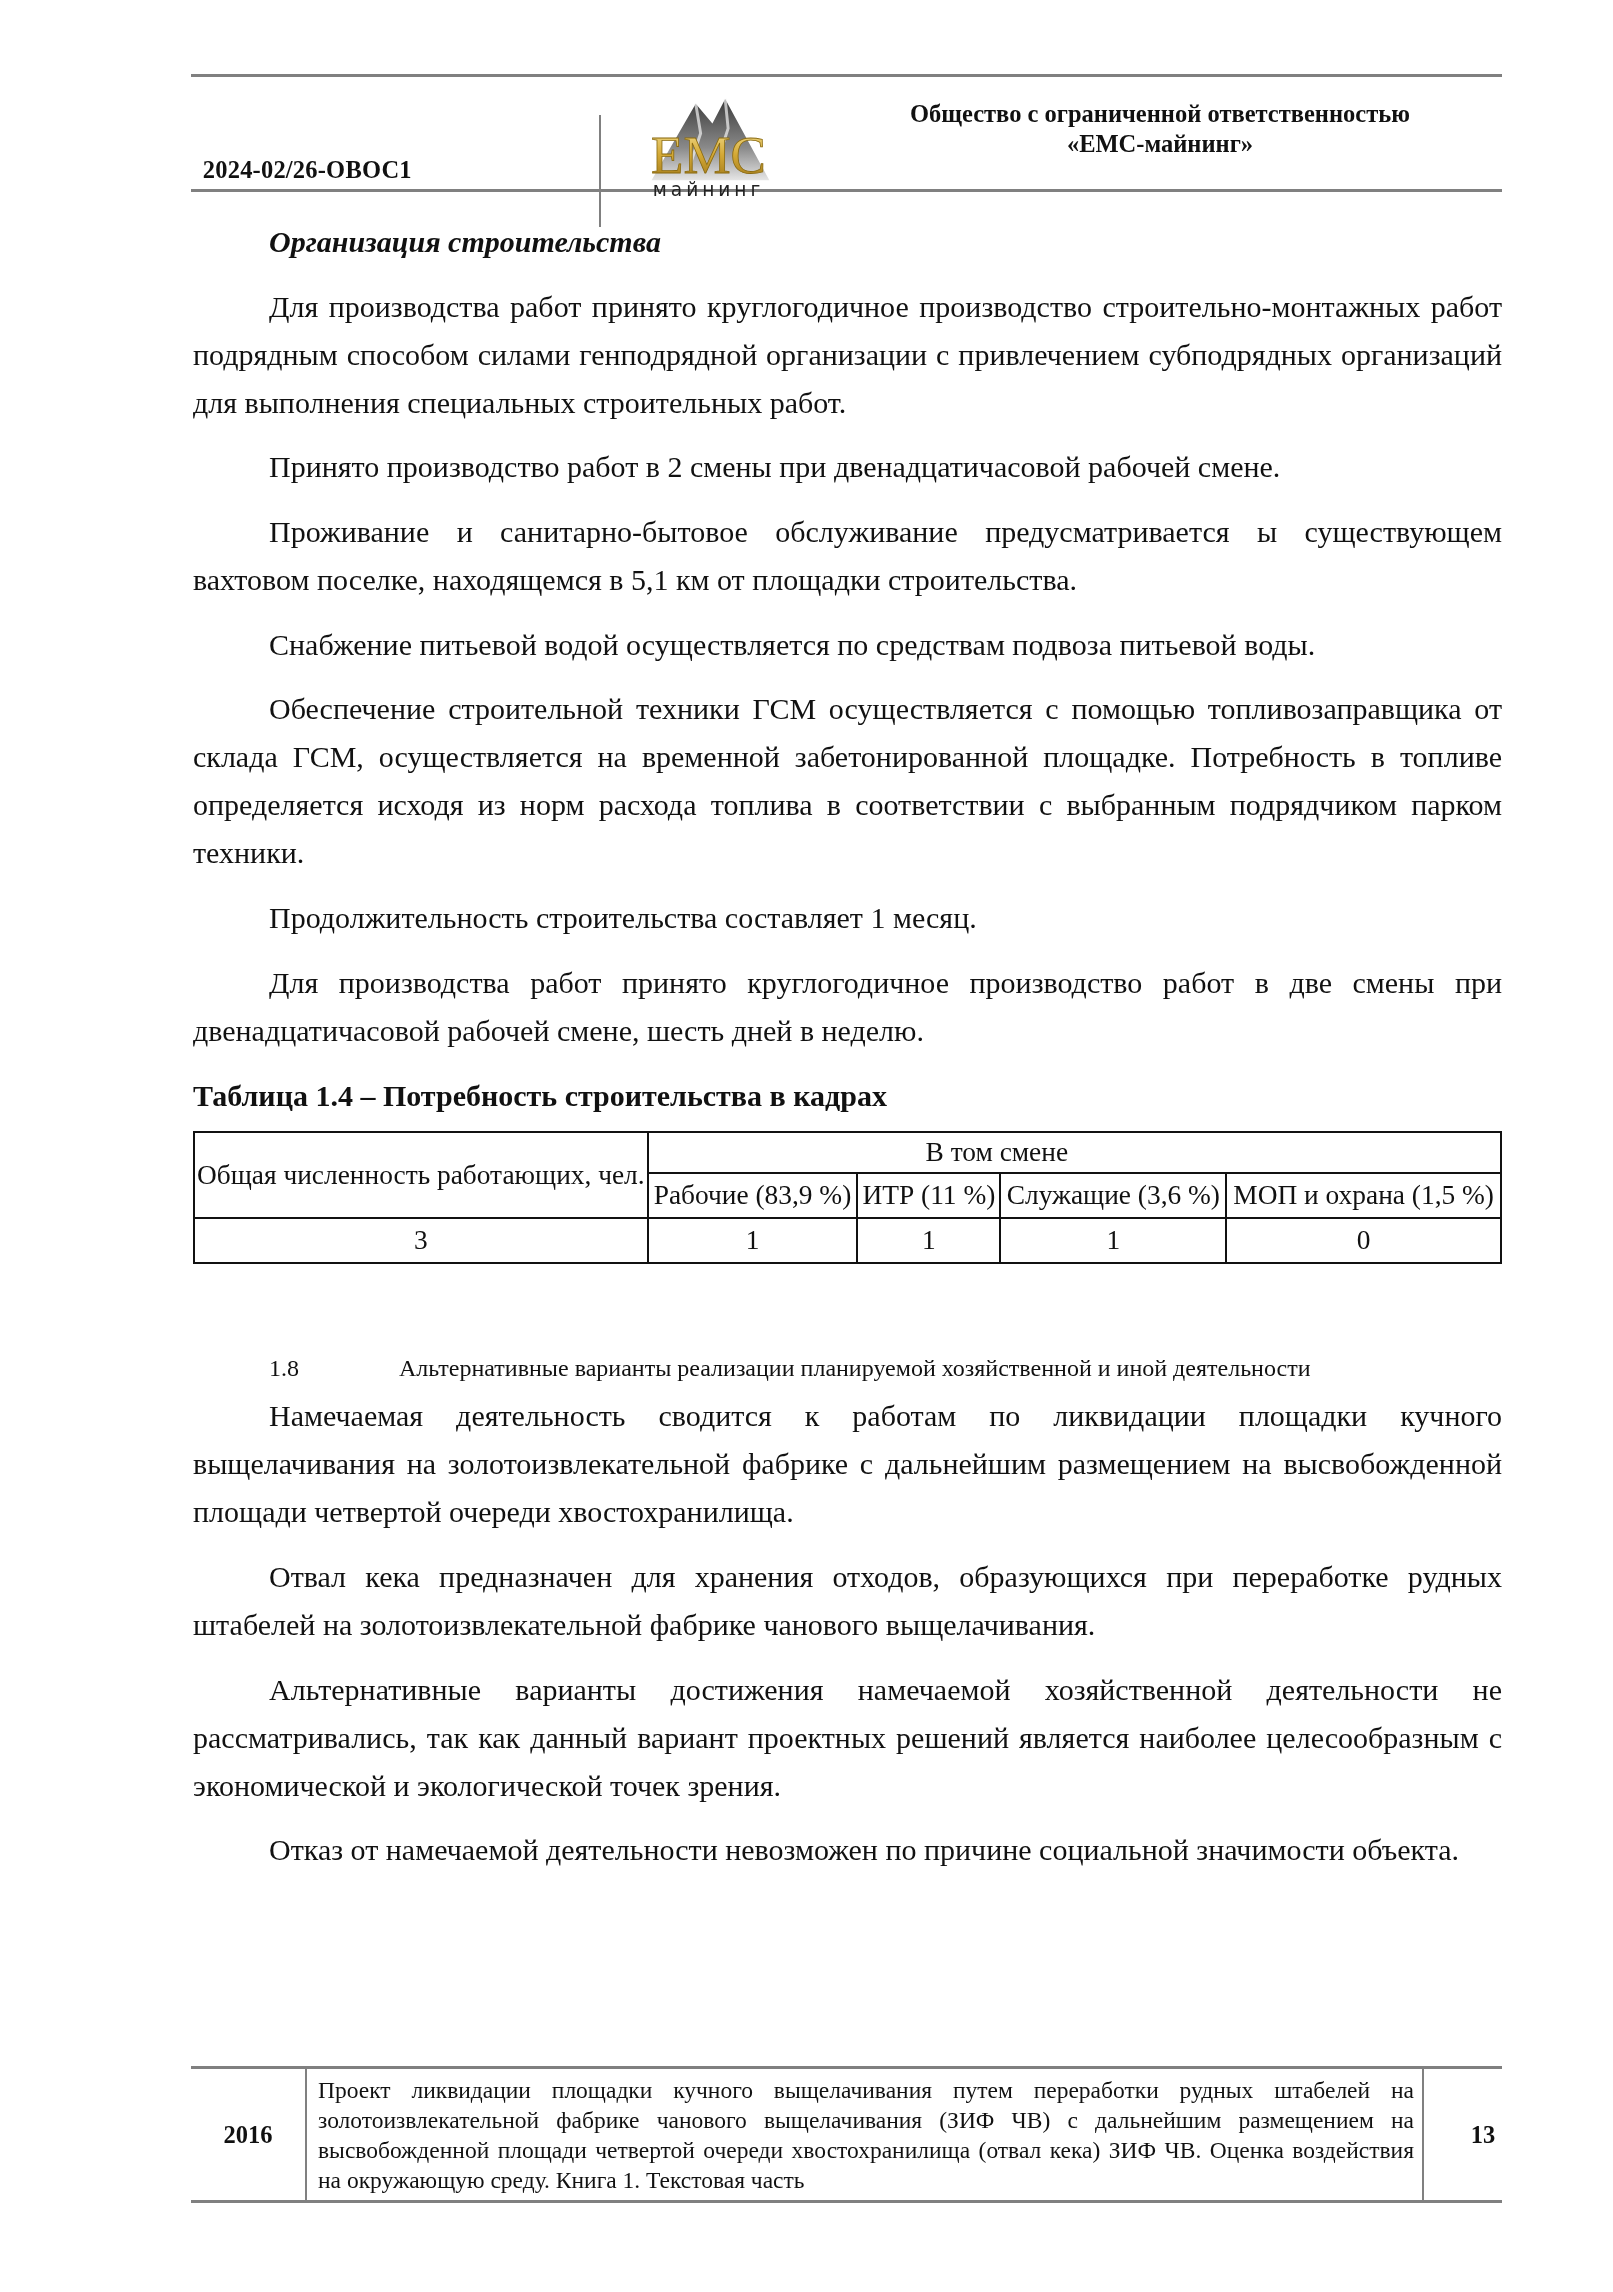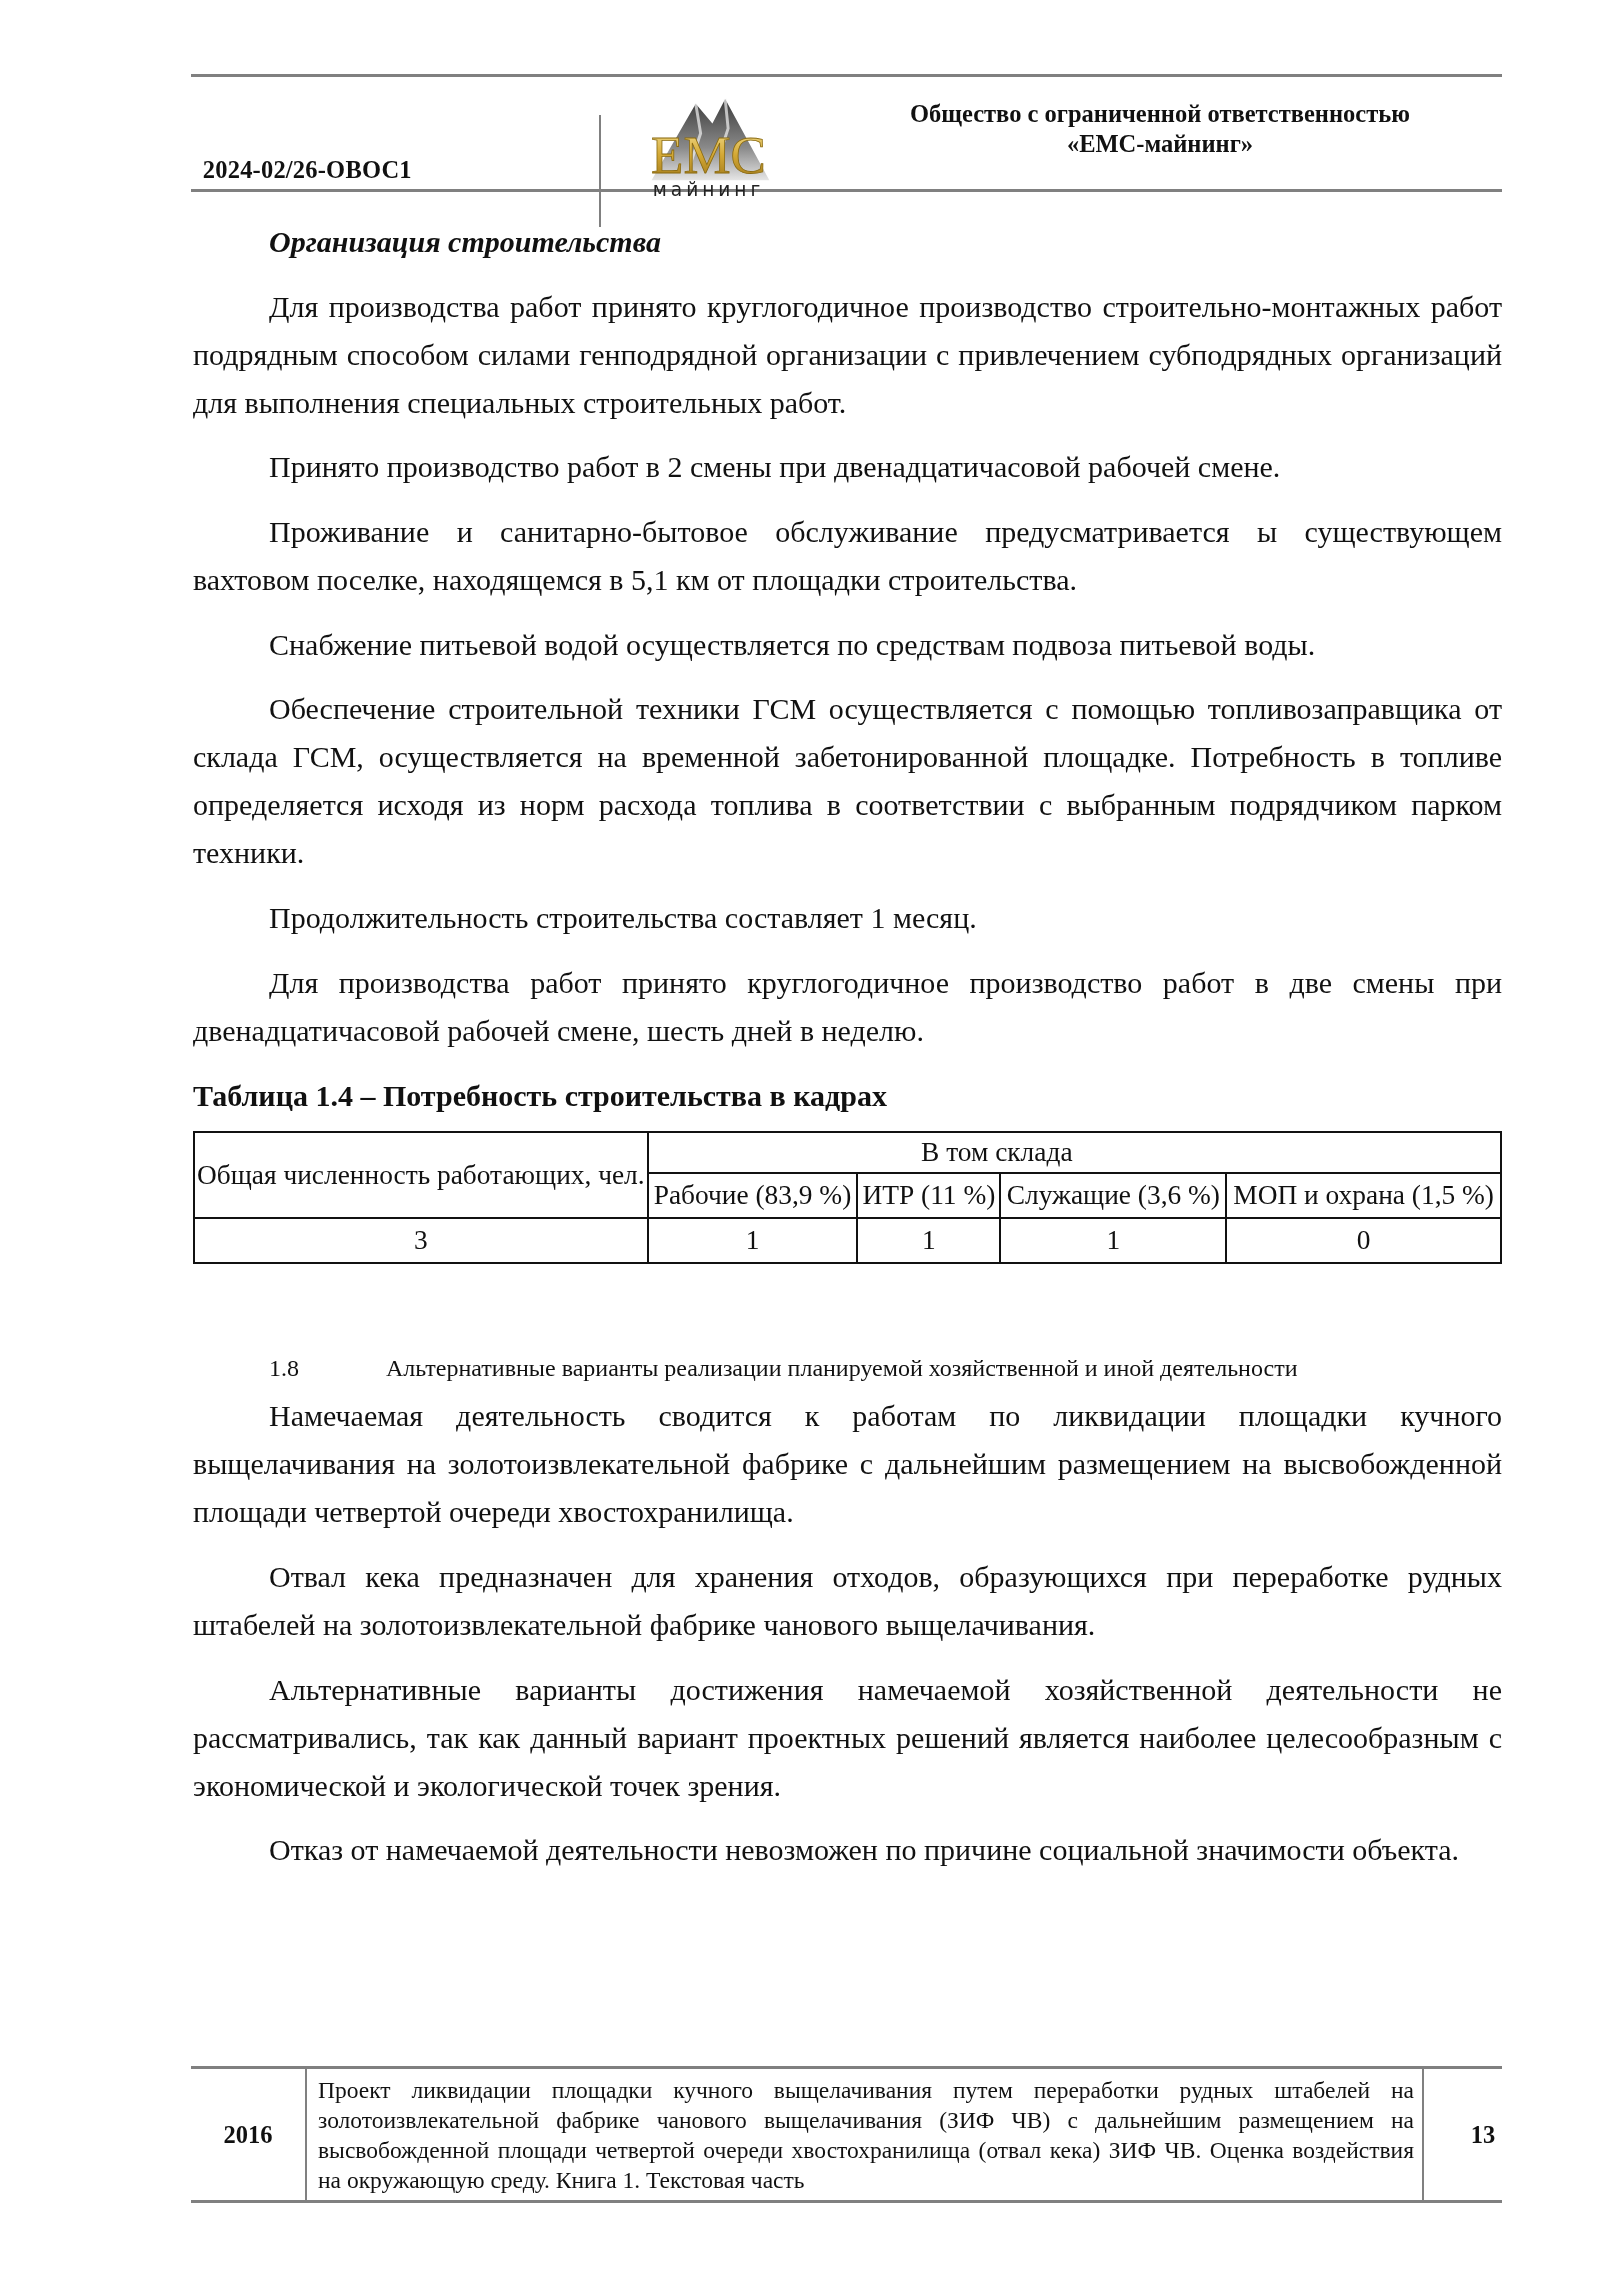--- a/index.html
+++ b/index.html
@@ -25,21 +25,21 @@
   .table-caption { font-weight: bold; font-size: 30px; line-height: 48px; margin: 0; }
 
   table.staff { border-collapse: collapse; width: 1309px; margin-top: 11.8px; font-size: 27.4px; }
   table.staff td { border: 2px solid #111; text-align: center; padding: 0 2px; line-height: 43px; white-space: nowrap; }
   table.staff .c0 { width: 286px; line-height: 35px; }
   table.staff .h-sub { line-height: 43px; }
   table.staff .h-span { text-align: center; line-height: 39px; padding-right: 157px; }
 
   .section-head { display: flex; margin-top: 80px; font-weight: normal; font-size: 24px; line-height: 48px; gap: 41px; }
   .section-num { width: 76px; padding-left: 76px; box-sizing: content-box; flex: none; }
-  .section-title { flex: 1; padding-right: 9.8px; }
+  .section-title { flex: 1; padding-right: 9.8px; margin-left: 13px; }
 
   
   .ftr { position: absolute; left: 191px; top: 2066px; width: 1311px; height: 137px;
          border-top: 3.9px solid #808080; border-bottom: 3.9px solid #808080; box-sizing: border-box; }
   .ftr-year { position: absolute; left: 0; top: 0; width: 116px; height: 100%;
               border-right: 2.9px solid #808080; box-sizing: border-box;
               font-weight: bold; font-size: 24.5px; display: flex; align-items: center; justify-content: center; }
   .ftr-desc { position: absolute; left: 127px; top: 5.9px; width: 1096px; font-size: 23.5px; line-height: 30px; text-align: justify; }
   .ftr-page { position: absolute; right: 0; top: 0; width: 80px; height: 100%;
               border-left: 2.9px solid #808080; box-sizing: border-box;
@@ -96,21 +96,21 @@
   <div class="gap"></div>
   <p class="indent">Для производства работ принято круглогодичное производство работ в две смены при двенадцатичасовой рабочей смене, шесть дней в неделю.</p>
   <div class="gap"></div>
 
   <p class="table-caption">Таблица 1.4 – Потребность строительства в кадрах</p>
 
   <table class="staff">
     <tbody>
         <tr>
       <td class="c0" rowspan="2">Общая численность работающих, чел.</td>
-      <td class="h-span" colspan="4">В том склада</td>
+      <td class="h-span" colspan="4">В том смене</td>
     </tr>
     <tr>
       <td class="h-sub">Рабочие (83,9 %)</td>
       <td class="h-sub">ИТР (11 %)</td>
       <td class="h-sub">Служащие (3,6 %)</td>
       <td class="h-sub">МОП и охрана (1,5 %)</td>
     </tr>
     <tr>
       <td>3</td>
       <td>1</td>

